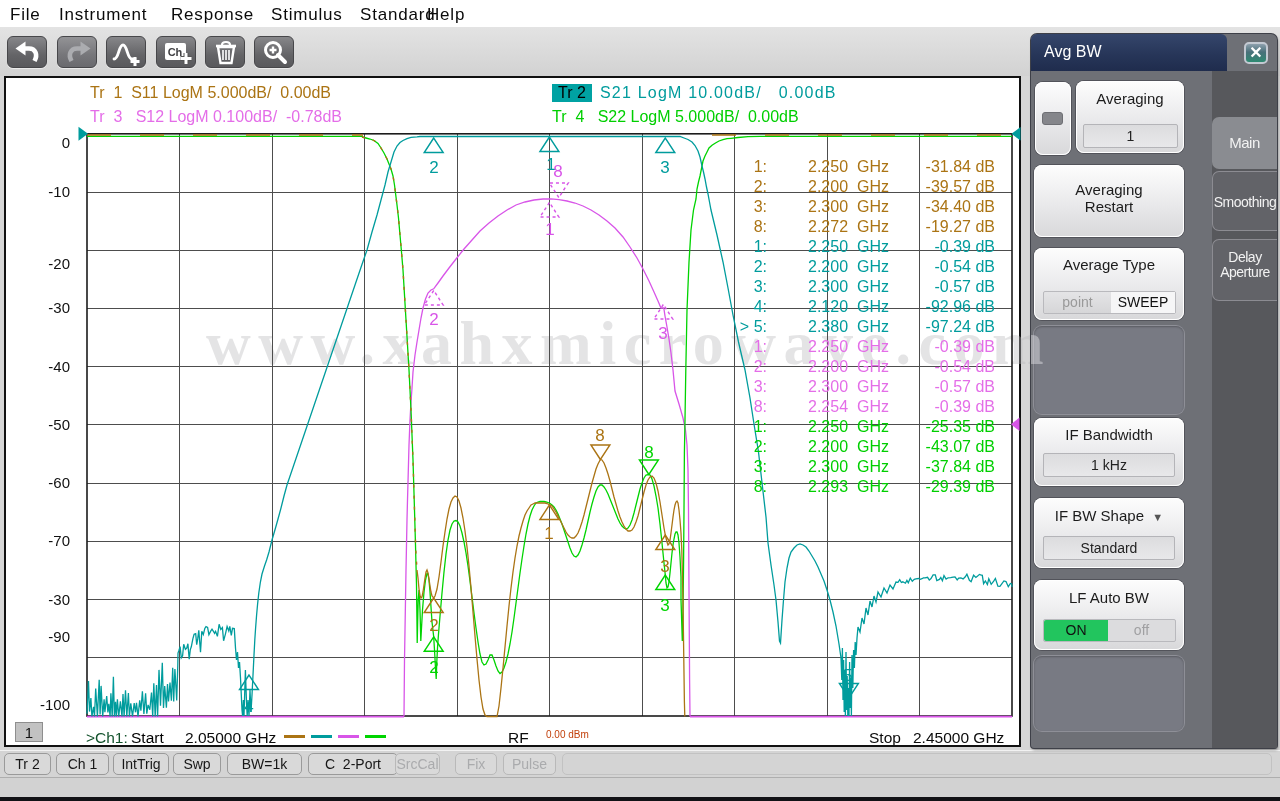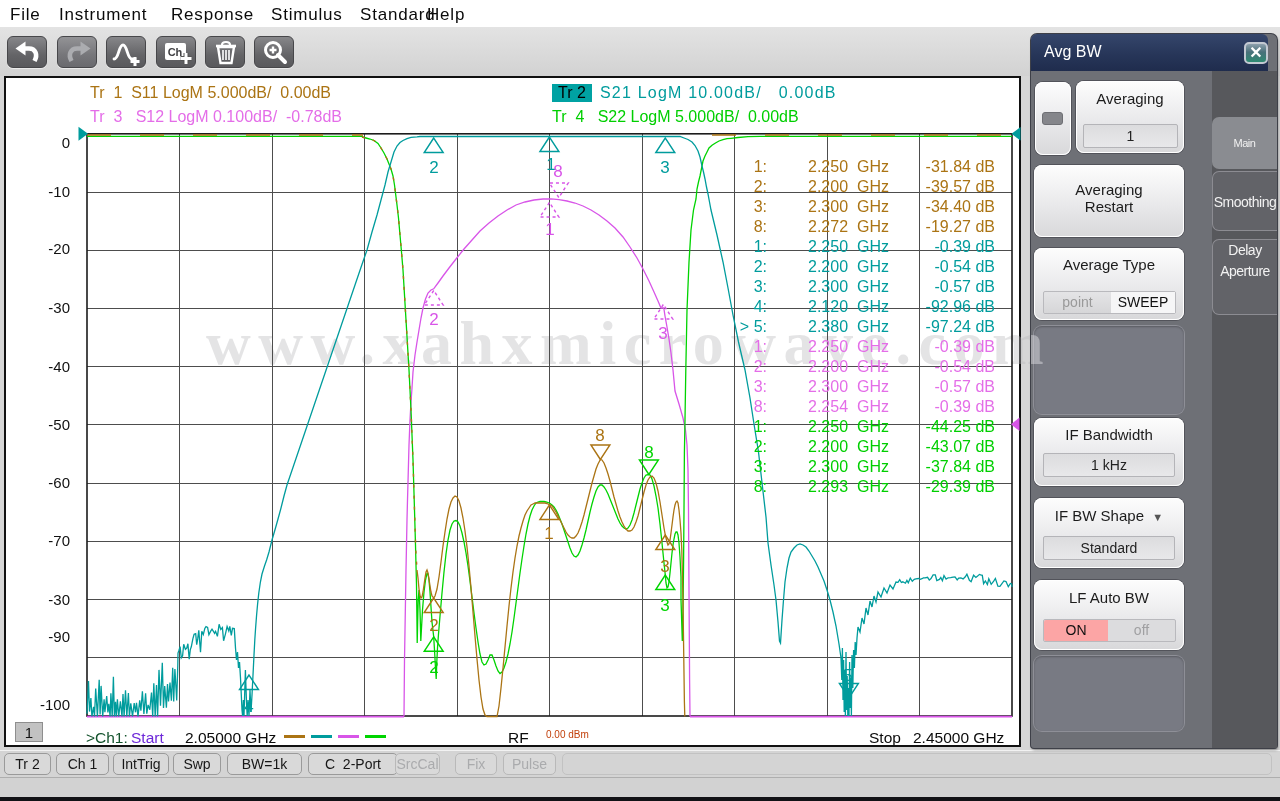--- a/index.html
+++ b/index.html
@@ -23,29 +23,29 @@
 .ro i{position:absolute;left:-30px;width:54px;text-align:right;font-style:normal;white-space:nowrap}
 .ro b{position:absolute;left:65px;font-weight:normal}
 .ro u{position:absolute;right:0;text-decoration:none}
 
 .chip{position:absolute;top:753px;height:22px;border:1px solid #9a9a9a;border-radius:5px;
       background:#d9d9d9;font-size:14px;color:#161616;text-align:center;line-height:20px;z-index:3}
 .chip.dis{color:#aaabad;border-color:#b9b9b9}
 
 #panel{left:1031px;top:34px;width:246px;height:714px;z-index:4;border-radius:6px 6px 3px 3px;
        background:#6e7076;box-shadow:0 0 0 1px #3e4048,1px 2px 3px rgba(0,0,0,.4)}
-#ptitle{position:absolute;left:0;top:0;width:237px;height:37px;border-radius:6px 6px 0 0;
+#ptitle{position:absolute;left:0;top:0;width:196px;height:37px;border-radius:6px 6px 0 0;
         background:linear-gradient(#35466b,#273659 55%,#1f2c4d);color:#fff;font-size:16px}
 #ptitle span{position:absolute;left:13px;top:9px}
 #pclose{position:absolute;left:213px;top:8px;width:24px;height:22px;border-radius:5px;
         border:2px solid #c3c9d2;background:linear-gradient(#8ea0ad,#49707a 45%,#2e8a72);
         color:#fff;font-size:16px;font-weight:bold;text-align:center;line-height:17px}
 #tabcol{position:absolute;left:181px;top:37px;width:65px;height:677px;background:#57585c}
 .tab{position:absolute;left:0;width:65px;color:#f2f2f2;font-size:14px;letter-spacing:-.5px;text-align:center}
-#tabmain{top:46px;height:52px;background:#8a8c91;border-radius:7px 0 0 7px;font-size:11px}
+#tabmain{top:46px;height:52px;background:#8a8c91;border-radius:7px 0 0 7px;font-size:15px}
 .tabu{background:#626368;border:1px solid #8c8c92;border-right:none;border-radius:7px 0 0 7px}
 .pb{position:absolute;left:3px;width:150px;border-radius:8px;background:linear-gradient(#fdfdfd,#e9e9eb 55%,#d8d8da);
     box-shadow:0 0 0 1px #52535a, inset 0 0 0 1px #fff;color:#1c1c1c;font-size:15px;text-align:center}
 .pv{position:absolute;left:9px;right:9px;height:24px;border:1px solid #b4b4b8;border-radius:2px;
     background:linear-gradient(#dcdcde,#e8e8ea);font-size:14px;color:#222;text-align:center;line-height:22px}
 .seg{position:absolute;left:9px;right:8px;height:23px;border:1px solid #b9b9bd;border-radius:2px;
      background:#dcdcde;font-size:14px;line-height:21px}
 .seg b{position:absolute;top:0;bottom:0;font-weight:normal;text-align:center}
 .ebox{position:absolute;left:3px;width:150px;border-radius:8px;background:#787a83;
       box-shadow:0 0 0 1px #8e8f97, inset 0 1px 2px rgba(0,0,0,.25)}
@@ -161,21 +161,21 @@
   </div>
 
 <div class="t" style="left:90px;top:84px;font-size:16px;color:#ab7414">Tr&nbsp; 1&nbsp; S11 LogM 5.000dB/&nbsp; 0.00dB</div>
 <div class="t" style="left:90px;top:108px;font-size:16px;color:#e46de8">Tr&nbsp; 3&nbsp;&nbsp; S12 LogM 0.100dB/&nbsp; -0.78dB</div>
 <div class="t" style="left:552px;top:84px;width:40px;height:18px;background:#00a2a3;color:#000;font-size:16px;text-align:center;line-height:18px">Tr&nbsp;2</div>
 <div class="t" style="left:600px;top:84px;font-size:16px;letter-spacing:1.2px;color:#009c9d">S21&nbsp;LogM&nbsp;10.00dB/&nbsp;&nbsp;&nbsp;0.00dB</div>
 <div class="t" style="left:552px;top:108px;font-size:16px;color:#00cf00">Tr&nbsp; 4&nbsp;&nbsp; S22 LogM 5.000dB/&nbsp; 0.00dB</div>
 
 <div class="ylab" style="top:134px">0</div>
 <div class="ylab" style="top:183px">-10</div>
-<div class="ylab" style="top:240px">-20</div>
+<div class="ylab" style="top:255px">-20</div>
 <div class="ylab" style="top:299px">-30</div>
 <div class="ylab" style="top:358px">-40</div>
 <div class="ylab" style="top:416px">-50</div>
 <div class="ylab" style="top:474px">-60</div>
 <div class="ylab" style="top:532px">-70</div>
 <div class="ylab" style="top:591px">-30</div>
 <div class="ylab" style="top:628px">-90</div>
 <div class="ylab" style="top:696px">-100</div>
 
 <div class="ro" style="top:158px;color:#ab7414">
@@ -239,41 +239,41 @@
     <u>-0.57 dB</u>
   </div>
 <div class="ro" style="top:398px;color:#e46de8">
     <i>8:</i>
     <b>2.254&nbsp;&nbsp;GHz</b>
     <u>-0.39 dB</u>
   </div>
 <div class="ro" style="top:418px;color:#00cf00">
     <i>1:</i>
     <b>2.250&nbsp;&nbsp;GHz</b>
-    <u>-44.25 dB</u>
+    <u>-25.35 dB</u>
   </div>
 <div class="ro" style="top:438px;color:#00cf00">
     <i>2:</i>
     <b>2.200&nbsp;&nbsp;GHz</b>
     <u>-43.07 dB</u>
   </div>
 <div class="ro" style="top:458px;color:#00cf00">
     <i>3:</i>
     <b>2.300&nbsp;&nbsp;GHz</b>
     <u>-37.84 dB</u>
   </div>
 <div class="ro" style="top:478px;color:#00cf00">
     <i>8:</i>
     <b>2.293&nbsp;&nbsp;GHz</b>
     <u>-29.39 dB</u>
   </div>
 
 <div class="t" style="left:15px;top:722px;width:28px;height:20px;background:#c2c2c2;border:1px solid #8e8e8e;font-size:15px;text-align:center;line-height:19px;color:#111">1</div>
 <div class="t" style="left:86px;top:729px;font-size:15.5px;color:#14532d">&gt;Ch1:</div>
-<div class="t" style="left:131px;top:729px;font-size:15.5px;color:#6d28d9">Start</div>
+<div class="t" style="left:131px;top:729px;font-size:15.5px;color:#000000">Start</div>
 <div class="t" style="left:185px;top:729px;font-size:15.5px;color:#0b0b0b">2.05000 GHz</div>
 <div class="t" style="left:284px;top:735px;width:21px;height:3px;background:#ab7414"></div>
 <div class="t" style="left:311px;top:735px;width:21px;height:3px;background:#009c9d"></div>
 <div class="t" style="left:338px;top:735px;width:21px;height:3px;background:#d855e8"></div>
 <div class="t" style="left:365px;top:735px;width:21px;height:3px;background:#00d400"></div>
 <div class="t" style="left:508px;top:729px;font-size:15.5px;color:#0b0b0b">RF</div>
 <div class="t" style="left:546px;top:729px;font-size:10px;color:#c2410c">0.00 dBm</div>
 <div class="t" style="left:869px;top:729px;font-size:15.5px;color:#0b0b0b">Stop</div>
 <div class="t" style="left:913px;top:729px;font-size:15.5px;color:#0b0b0b">2.45000 GHz</div>
 
@@ -292,21 +292,21 @@
 <div class="abs" style="left:0;top:797px;width:1280px;height:4px;background:#121216;z-index:2"></div>
 
 <div class="abs" id="panel">
  <div id="ptitle">
       <span>Avg BW</span>
       <div id="pclose">✕</div>
     </div>
  <div id="tabcol">
    <div class="tab" id="tabmain" style="line-height:52px">Main</div>
    <div class="tab tabu" style="top:100px;height:60px;line-height:60px">Smoothing</div>
-   <div class="tab tabu" style="top:168px;height:76px;line-height:21px">Delay<br>Aperture</div>
+   <div class="tab tabu" style="top:168px;height:62px;padding-top:10px;line-height:15px">Delay<br>Aperture</div>
  </div>
  <div class="pb" style="left:4px;top:48px;width:36px;height:73px">
       <div style="position:absolute;left:7px;top:30px;width:21px;height:13px;border-radius:3px;background:#85868b;border:1px solid #6e6f74"></div>
     </div>
  <div class="pb" style="left:45px;top:47px;width:108px;height:72px">
       <div style="margin-top:9px">Averaging</div>
       <div class="pv" style="left:7px;right:6px;top:43px">1</div>
     </div>
  <div class="pb" style="top:131px;height:72px;padding-top:16px">Averaging<br>Restart</div>
  <div class="pb" style="top:214px;height:72px">
@@ -321,18 +321,18 @@
       <div style="margin-top:8px">IF Bandwidth</div>
       <div class="pv" style="top:35px">1 kHz</div>
     </div>
  <div class="pb" style="top:464px;height:70px">
       <div style="margin-top:9px">IF BW Shape&nbsp;&nbsp;<span style="font-size:11px;color:#555">▼</span></div>
       <div class="pv" style="top:38px">Standard</div>
     </div>
  <div class="pb" style="top:546px;height:70px">
       <div style="margin-top:9px">LF Auto BW</div>
    <div class="seg" style="top:39px">
-        <b style="left:0;width:64px;color:#111;background:#fca5a5;border-radius:2px 0 0 2px">ON</b>
+        <b style="left:0;width:64px;color:#111;background:#22c55e;border-radius:2px 0 0 2px">ON</b>
         <b style="left:64px;right:0;color:#a0a0a2">off</b>
       </div>
     </div>
  <div class="ebox" style="top:622px;height:75px"></div>
 </div>
 
 </body></html>

